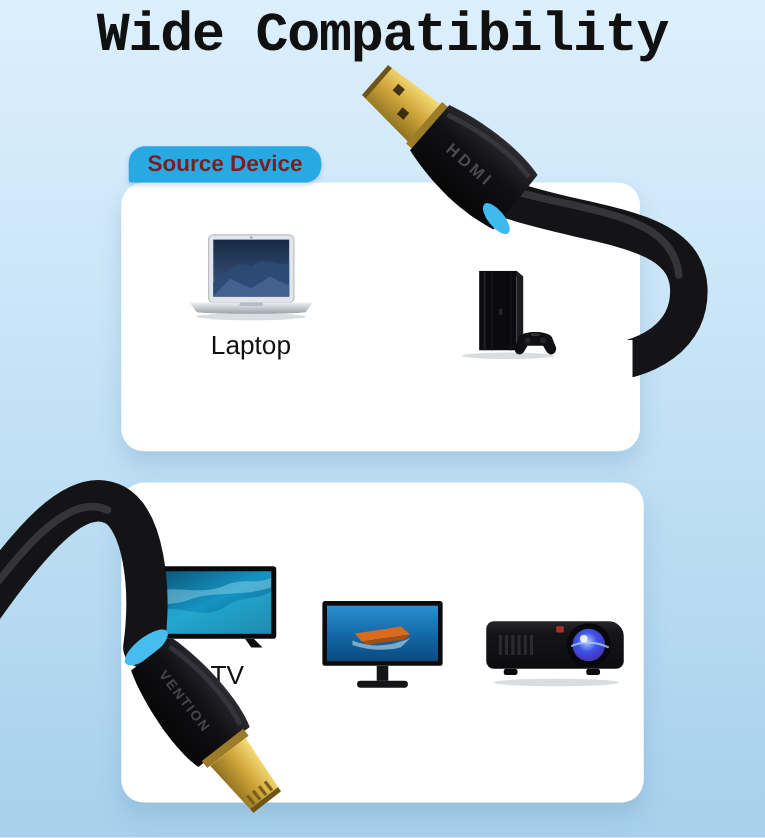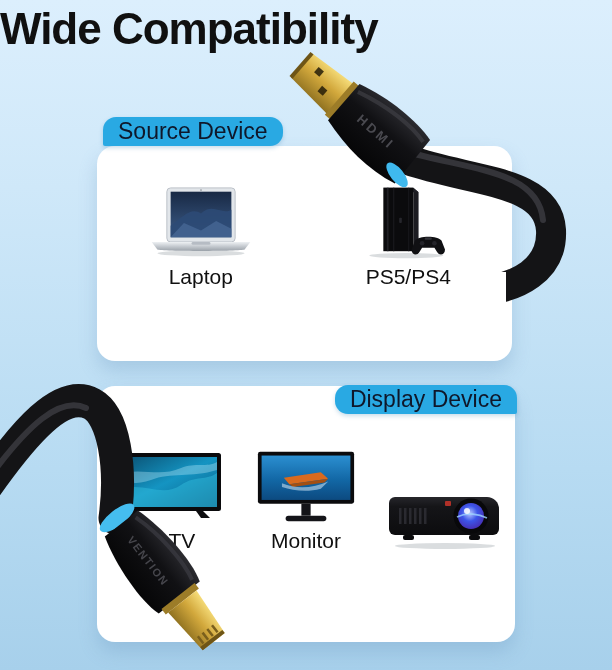--- a/index.html
+++ b/index.html
@@ -3,32 +3,32 @@
 <meta charset="utf-8">
 <style>
   html,body{margin:0;padding:0;background:#e8f1f8;}
   .stage{
     position:relative;width:612px;height:670px;overflow:hidden;
     background:linear-gradient(180deg,#dceffd 0%,#cfe8f9 28%,#b7dbf2 70%,#a7d0eb 100%);
     font-family:"Liberation Sans",sans-serif;
   }
   .title{
     position:absolute;top:0;left:0;width:612px;margin:0;z-index:1;
-    text-align:left;font-size:44px;font-weight:800;letter-spacing:-1px;
-    color:#101010;line-height:58px;
+    text-align:center;font-size:44px;font-weight:800;letter-spacing:-1px;
+    color:#101010;line-height:58px;font-family:Liberation Mono, monospace;
   }
   .card{
     position:absolute;background:#ffffff;border-radius:18px;z-index:2;
     box-shadow:0 10px 18px rgba(105,148,190,0.30);
   }
   #card-source{left:97px;top:146px;width:415px;height:215px;}
   #card-display{left:97px;top:386px;width:418px;height:256px;}
   .badge{
-    position:absolute;background:#29a9e3;color:#0f172a;font-weight:400;
-    font-size:23px;line-height:29px;height:29px;padding:0 15px;white-space:nowrap;
+    position:absolute;background:#29a9e3;color:#7f1d1d;font-weight:700;
+    font-size:18px;line-height:29px;height:29px;padding:0 15px;white-space:nowrap;
     box-shadow:0 2px 4px rgba(40,120,170,0.25);
   }
   #badge-source{left:6px;top:-29px;border-radius:13px 13px 13px 2px;}
   #badge-display{right:-2px;top:-1px;border-radius:13px 13px 2px 13px;}
   .devices{display:flex;justify-content:space-around;align-items:flex-end;width:100%;}
   #card-source .devices{padding-top:40px;}
   #card-display .devices{padding-top:64px;}
   .device{flex:1;display:flex;flex-direction:column;align-items:center;}
   .device svg{height:74px;display:block;}
   .device figcaption{margin-top:5px;font-size:21px;color:#101010;letter-spacing:0;}
@@ -80,29 +80,27 @@
           <rect x="41" y="2" width="1.5" height="72" fill="#18181c"></rect>
           <rect x="58" y="2" width="1.5" height="72" fill="#151519"></rect>
           <rect x="48" y="36" width="3" height="6" rx="1" fill="#26262c"></rect>
           <g transform="translate(58,56)">
             <path d="M8 6 C12 0 34 0 38 6 L42 16 C42 22 36 24 33 19 L30 14 L16 14 L13 19 C10 24 4 22 4 16 Z" fill="#101013"></path>
             <rect x="19" y="2.5" width="8" height="2.5" rx="1" fill="#33333a"></rect>
             <circle cx="16" cy="9" r="2.6" fill="#24242a"></circle>
             <circle cx="30" cy="9" r="2.6" fill="#24242a"></circle>
           </g>
         </svg>
-        <figcaption>PS5/PS4</figcaption>
       </figure>
 
 
     </div>
   </section>
 
   <section class="card" id="card-display">
-    <div class="badge" id="badge-display">Display Device</div>
     <div class="devices">
 
       <figure class="device">
         <svg viewBox="0 0 112 72" width="112" height="70">
           <defs>
             <linearGradient id="tvScr" x1="0" y1="0" x2="1" y2="1">
               <stop offset="0" stop-color="#0a4d6e"></stop>
                 <stop offset="0.5" stop-color="#1494c2"></stop>
                 <stop offset="1" stop-color="#0b5f86"></stop>
             </linearGradient>
@@ -127,21 +125,20 @@
             </linearGradient>
           </defs>
           <rect x="2" y="2" width="104" height="56" rx="2.5" fill="#0b0b0d"></rect>
           <rect x="6" y="6" width="96" height="48" fill="url(#monScr)"></rect>
           <polygon points="30,30 70,24 78,31 36,37" fill="#d96a1e"></polygon>
           <polygon points="36,37 78,31 74,35 40,40" fill="#a34f12"></polygon>
           <path d="M28 36 C45 43 62 41 78 34 L70 42 C55 46 40 44 28 40 Z" fill="#eaf6ff" opacity="0.5"></path>
           <rect x="49" y="58" width="10" height="13" fill="#141418"></rect>
           <rect x="32" y="71" width="44" height="6" rx="3" fill="#141418"></rect>
         </svg>
-        <figcaption>Monitor</figcaption>
       </figure>
 
       <figure class="device">
         <svg viewBox="0 0 124 70" width="124" height="70">
           <defs>
             <linearGradient id="projBody" x1="0" y1="0" x2="0" y2="1">
               <stop offset="0" stop-color="#26262b"></stop>
                 <stop offset="0.25" stop-color="#151518"></stop>
                 <stop offset="1" stop-color="#0c0c0e"></stop>
             </linearGradient>

